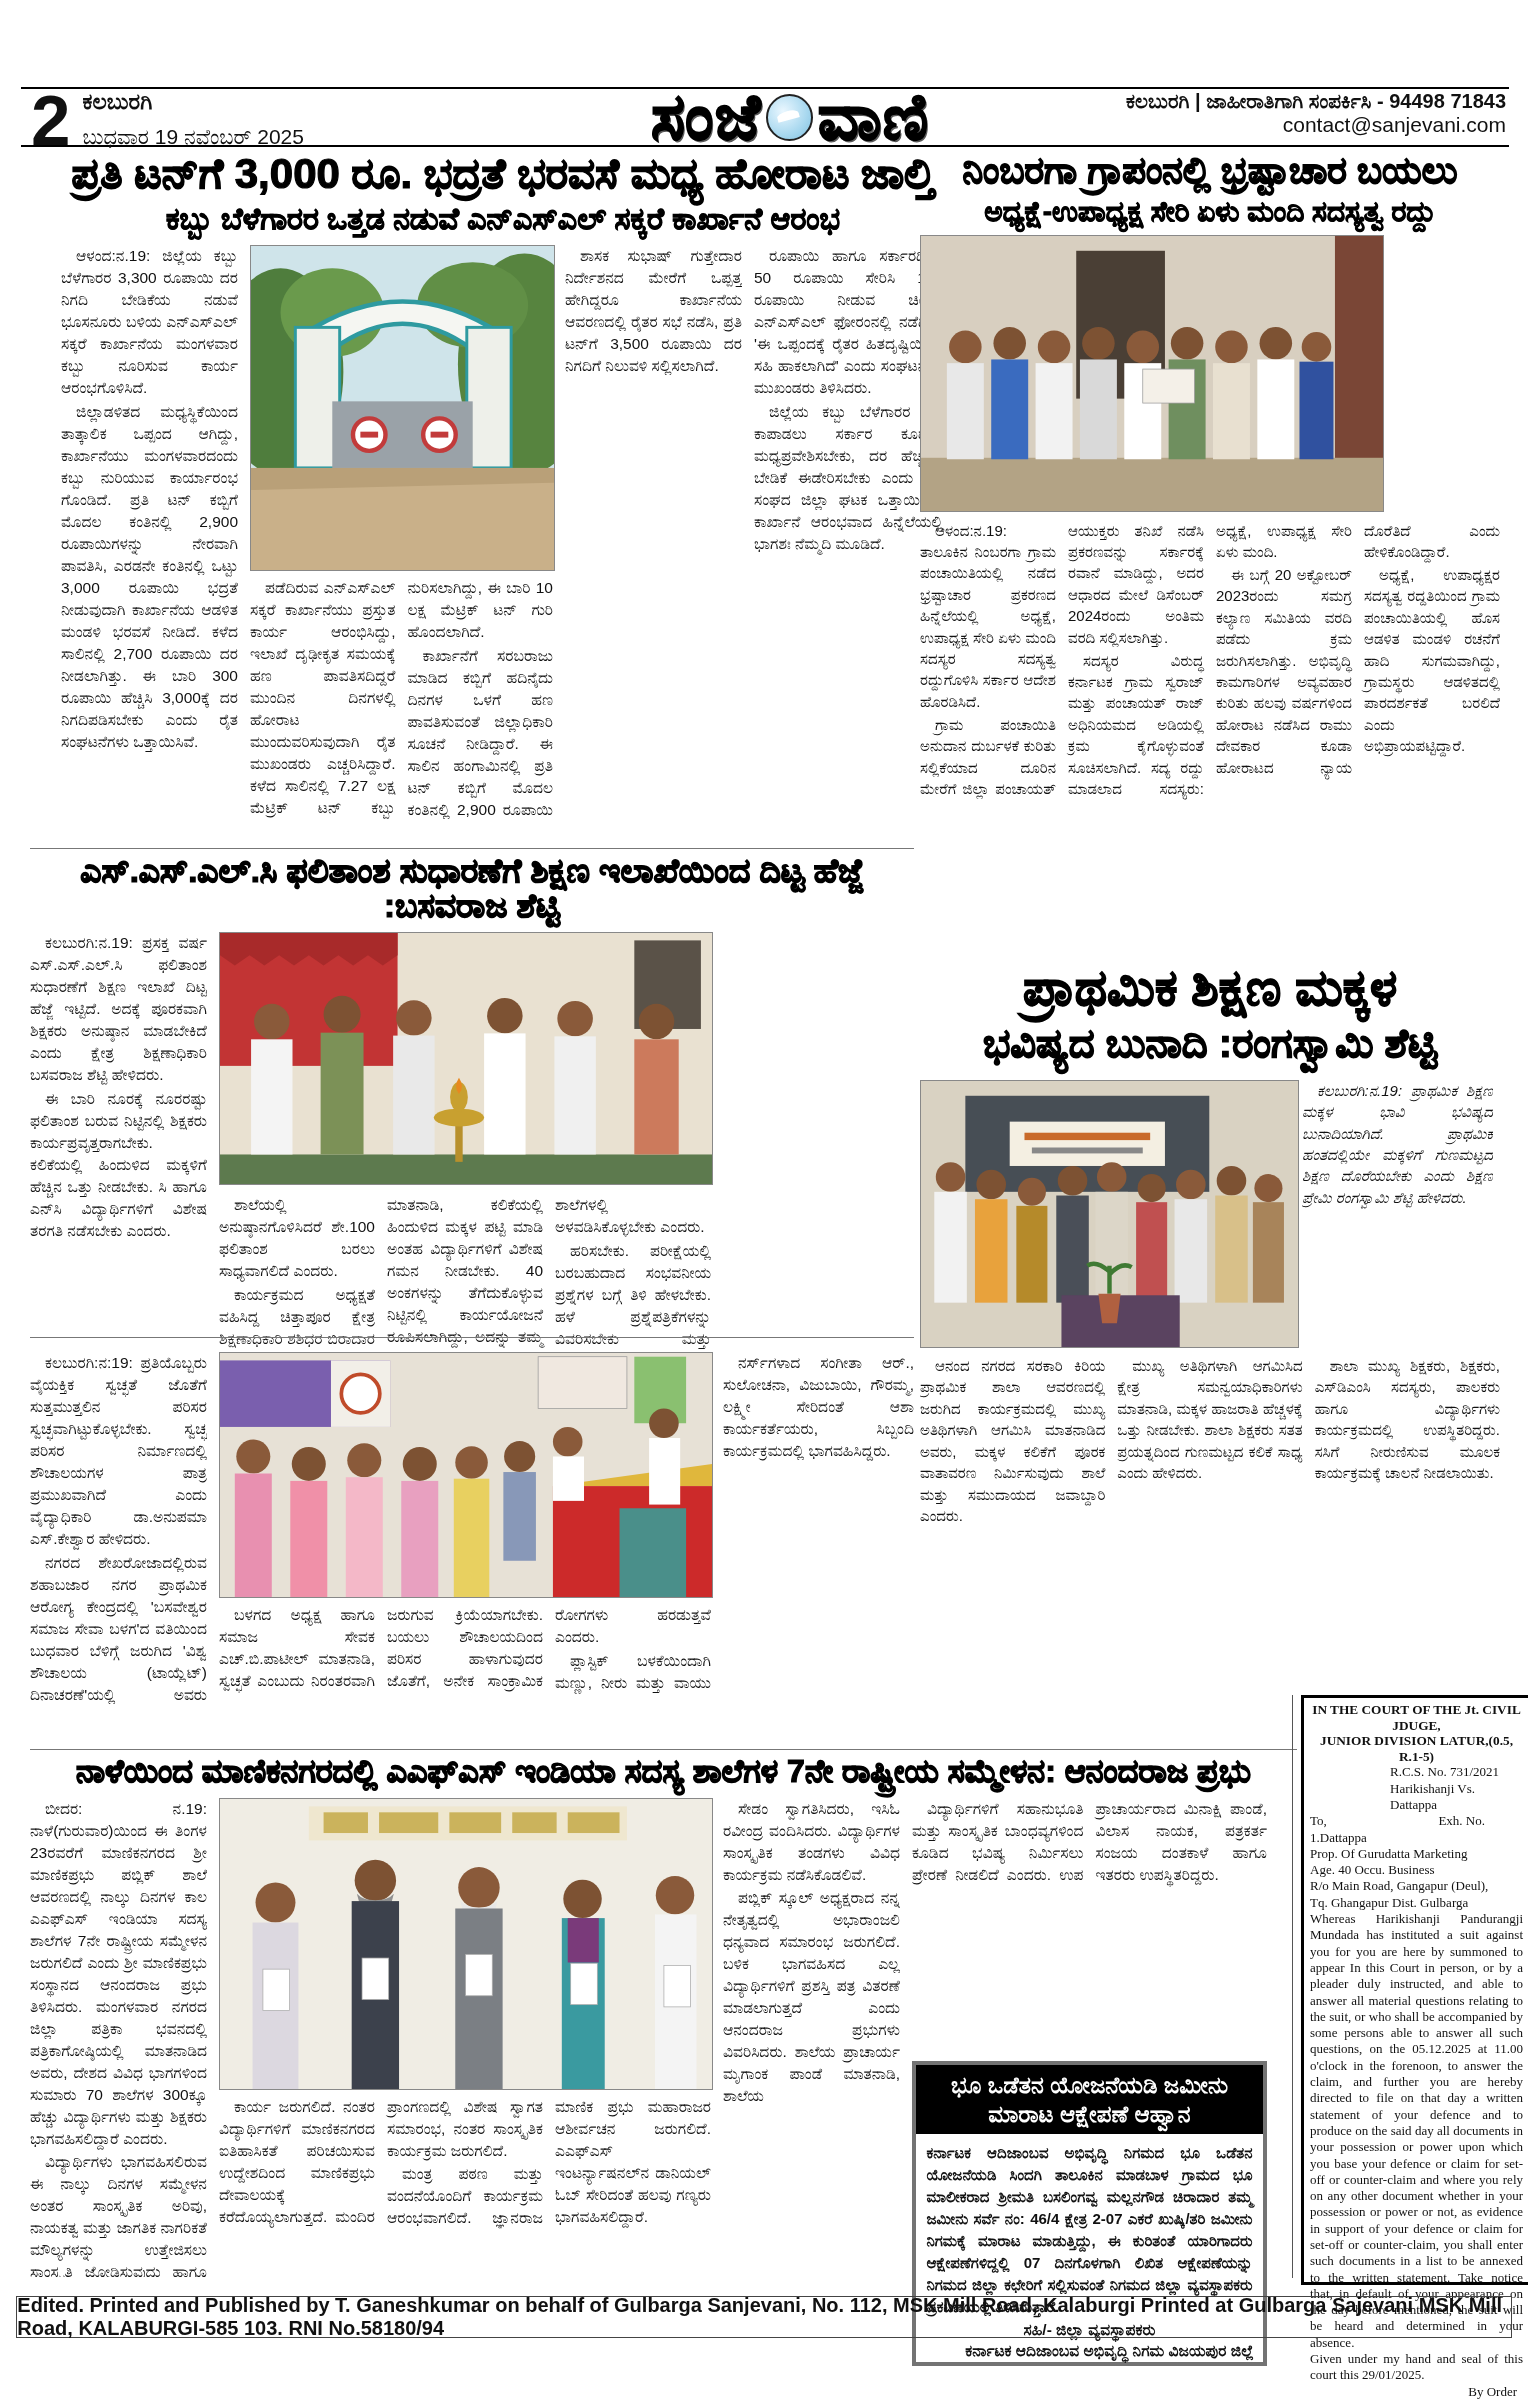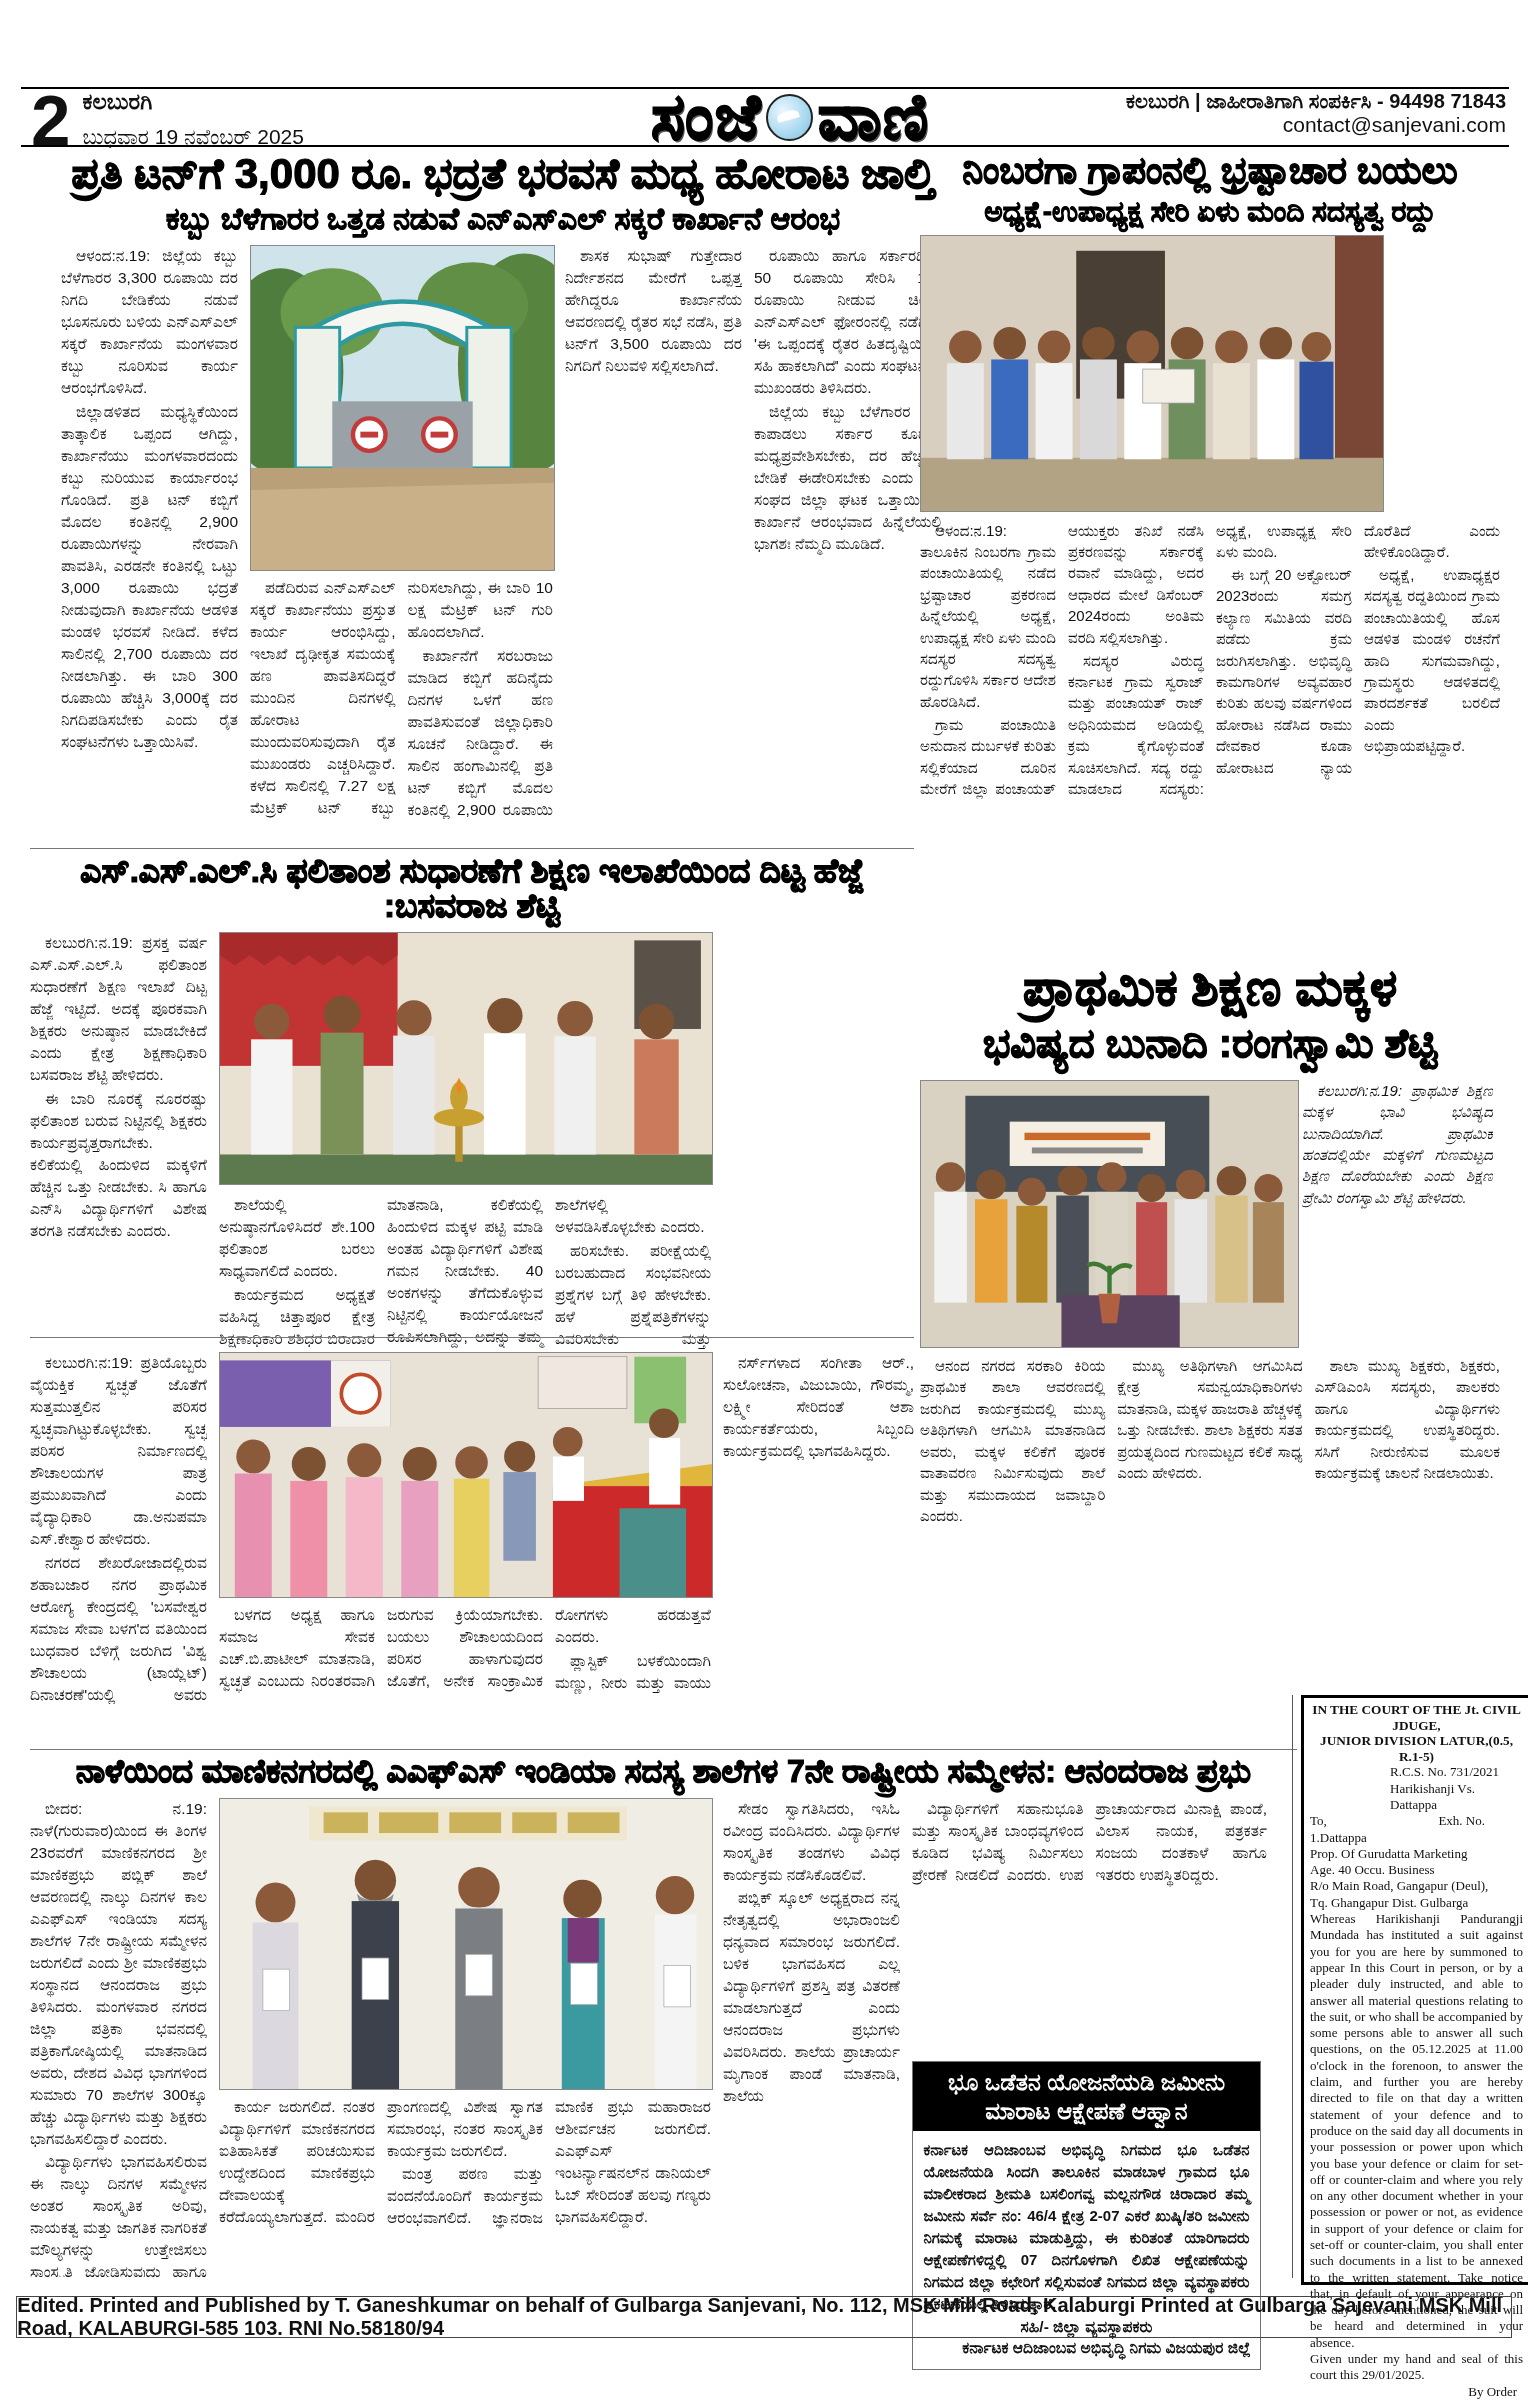--- a/index.html
+++ b/index.html
@@ -32,21 +32,21 @@
   .bodytext{font-size:15.5px;line-height:22px;text-align:justify;overflow:hidden;}
   .bodytext p{margin:0 0 1.5px 0;text-indent:15px;}
   .cols2{column-count:2;column-gap:12px;}
   .cols3{column-count:3;column-gap:12px;}
   .cols4{column-count:4;column-gap:12px;}
 
   .photo{border:0.7px solid #888;overflow:hidden;background:#ddd;}
   .photo svg{display:block;width:100%;height:100%;}
 
   
-  .adbox{border:1px solid #737373;background:#fff;}
+  .adbox{border:4px solid #737373;background:#fff;}
   .adbox .adtitle{background:#000;color:#fff;font-size:23px;font-weight:900;
                   text-align:center;padding:6px 10.4px;line-height:1.25;}
   .adbox .adbody{font-size:15px;font-weight:700;line-height:22px;text-align:justify;padding:7.4px 10.4px 1.5px 10.4px;}
   .adbox .adsign{font-size:15.5px;font-weight:900;text-align:center;padding:1.5px 7.4px;}
 
   
   .notice{border:3px solid #000;font-family:"Liberation Serif",serif;
           font-size:13px;line-height:16.3px;padding:4.4px 6px;background:#fff;}
   .notice .nc{text-align:center;font-weight:700;font-size:13.3px;line-height:15.5px;}
   .notice .nr{text-align:left;margin-left:80px;}
@@ -369,21 +369,21 @@
           <p>ಪಬ್ಲಿಕ್ ಸ್ಕೂಲ್ ಅಧ್ಯಕ್ಷರಾದ ನನ್ನ ನೇತೃತ್ವದಲ್ಲಿ ಅಭಾರಾಂಜಲಿ ಧನ್ಯವಾದ ಸಮಾರಂಭ ಜರುಗಲಿದೆ. ಬಳಿಕ ಭಾಗವಹಿಸದ ಎಲ್ಲ ವಿದ್ಯಾರ್ಥಿಗಳಿಗೆ ಪ್ರಶಸ್ತಿ ಪತ್ರ ವಿತರಣೆ ಮಾಡಲಾಗುತ್ತದೆ ಎಂದು ಆನಂದರಾಜ ಪ್ರಭುಗಳು ವಿವರಿಸಿದರು. ಶಾಲೆಯ ಪ್ರಾಚಾರ್ಯ ಮೃಗಾಂಕ ಪಾಂಡೆ ಮಾತನಾಡಿ, ಶಾಲೆಯ</p>
         </div>
       <div>
         <div class="bodytext cols2" style="height:256px;width:355px;">
             <p>ವಿದ್ಯಾರ್ಥಿಗಳಿಗೆ ಸಹಾನುಭೂತಿ ಮತ್ತು ಸಾಂಸ್ಕೃತಿಕ ಬಾಂಧವ್ಯಗಳಿಂದ ಕೂಡಿದ ಭವಿಷ್ಯ ನಿರ್ಮಿಸಲು ಪ್ರೇರಣೆ ನೀಡಲಿದೆ ಎಂದರು. ಉಪ ಪ್ರಾಚಾರ್ಯರಾದ ಮಿನಾಕ್ಷಿ ಪಾಂಡೆ, ವಿಲಾಸ ನಾಯಕ, ಪತ್ರಕರ್ತ ಸಂಜಯ ದಂತಕಾಳೆ ಹಾಗೂ ಇತರರು ಉಪಸ್ಥಿತರಿದ್ದರು.</p>
           </div>
         <div class="adbox" style="width:347px;margin-top:7.4px;">
           <div class="adtitle">ಭೂ ಒಡೆತನ ಯೋಜನೆಯಡಿ ಜಮೀನು ಮಾರಾಟ ಆಕ್ಷೇಪಣೆ ಆಹ್ವಾನ</div>
           <div class="adbody">ಕರ್ನಾಟಕ ಆದಿಜಾಂಬವ ಅಭಿವೃದ್ಧಿ ನಿಗಮದ ಭೂ ಒಡೆತನ ಯೋಜನೆಯಡಿ ಸಿಂದಗಿ ತಾಲೂಕಿನ ಮಾಡಬಾಳ ಗ್ರಾಮದ ಭೂ ಮಾಲೀಕರಾದ ಶ್ರೀಮತಿ ಬಸಲಿಂಗವ್ವ ಮಲ್ಲನಗೌಡ ಚಿರಾದಾರ ತಮ್ಮ ಜಮೀನು ಸರ್ವೆ ನಂ: 46/4 ಕ್ಷೇತ್ರ 2-07 ಎಕರೆ ಖುಷ್ಕಿ/ತರಿ ಜಮೀನು ನಿಗಮಕ್ಕೆ ಮಾರಾಟ ಮಾಡುತ್ತಿದ್ದು, ಈ ಕುರಿತಂತೆ ಯಾರಿಗಾದರು ಆಕ್ಷೇಪಣೆಗಳಿದ್ದಲ್ಲಿ 07 ದಿನಗೊಳಗಾಗಿ ಲಿಖಿತ ಆಕ್ಷೇಪಣೆಯನ್ನು ನಿಗಮದ ಜಿಲ್ಲಾ ಕಛೇರಿಗೆ ಸಲ್ಲಿಸುವಂತೆ ನಿಗಮದ ಜಿಲ್ಲಾ ವ್ಯವಸ್ಥಾಪಕರು ಪ್ರಕಟಣೆಯಲ್ಲಿ ತಿಳಿಸಿರುತ್ತಾರೆ.</div>
           <div class="adsign">ಸಹಿ/- ಜಿಲ್ಲಾ ವ್ಯವಸ್ಥಾಪಕರು</div>
-          <div class="adsign" style="padding-bottom:12px;margin-left:40px;">ಕರ್ನಾಟಕ ಆದಿಜಾಂಬವ ಅಭಿವೃದ್ಧಿ ನಿಗಮ ವಿಜಯಪುರ ಜಿಲ್ಲೆ</div>
+          <div class="adsign" style="padding-bottom:2px;margin-left:40px;">ಕರ್ನಾಟಕ ಆದಿಜಾಂಬವ ಅಭಿವೃದ್ಧಿ ನಿಗಮ ವಿಜಯಪುರ ಜಿಲ್ಲೆ</div>
         </div>
       </div>
     </div>
   </div>
 
   <div class="vrule" style="left:1292px;top:1695px;height:583px;width:0.7px;background:#555;"></div>
   <div class="abs notice" style="left:1301px;top:1695px;width:213px;height:575px;">
     <div class="nc">IN THE COURT OF THE Jt. CIVIL JDUGE,</div>
     <div class="nc">JUNIOR DIVISION LATUR,(0.5, R.1-5)</div>
     <div class="nr">R.C.S. No. 731/2021</div>

